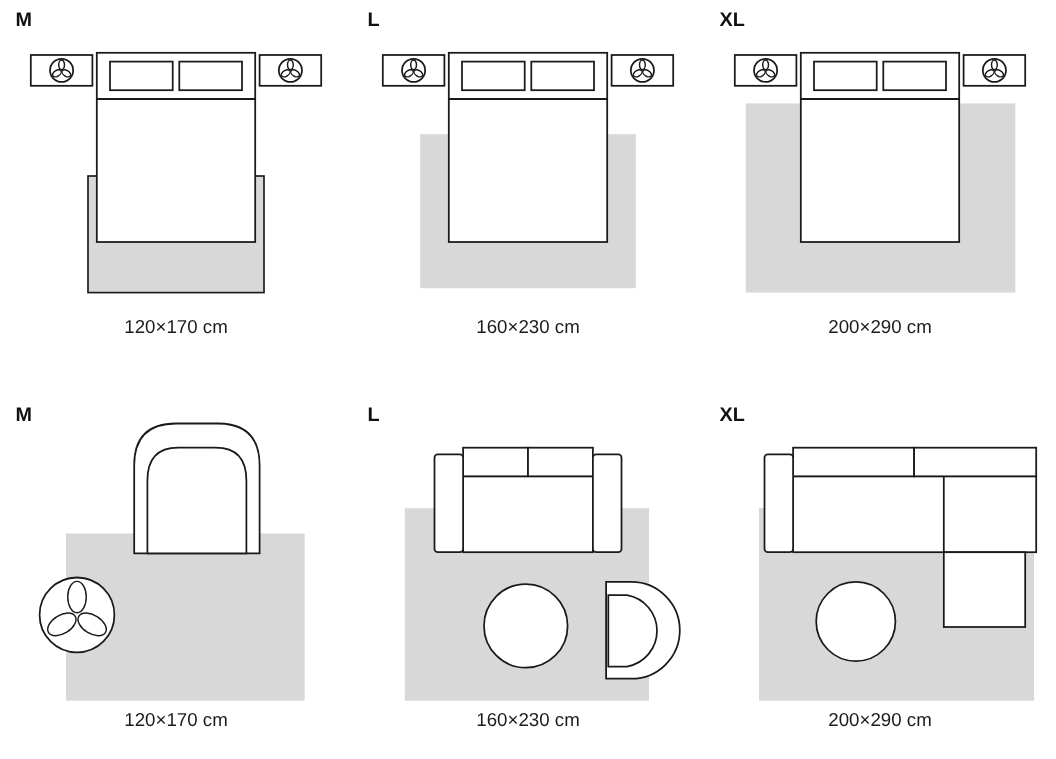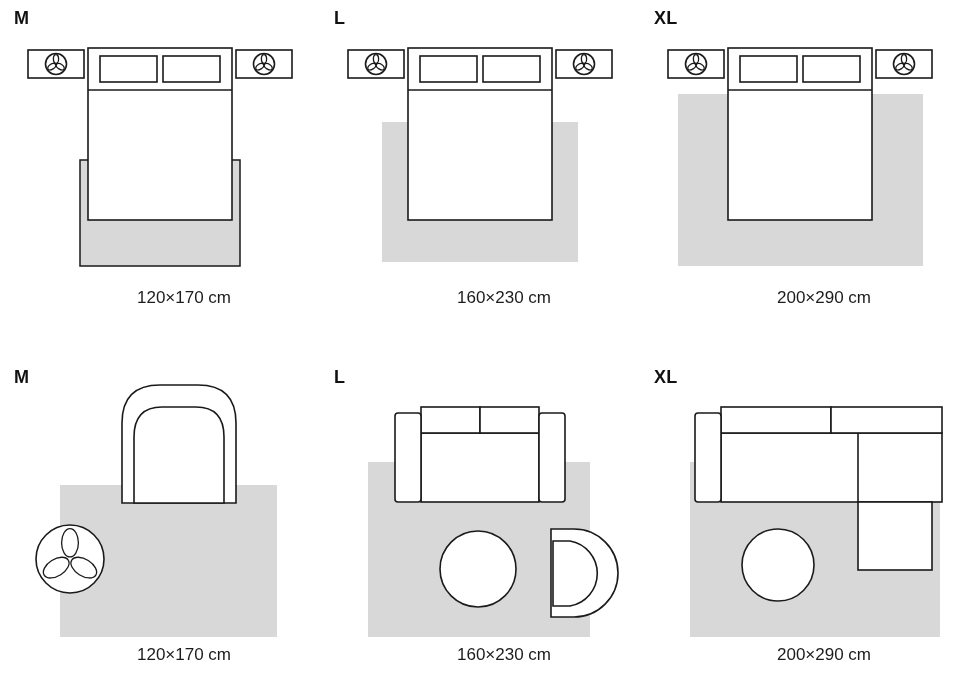--- a/index.html
+++ b/index.html
@@ -8,21 +8,21 @@
     font-family:"Liberation Sans",sans-serif;color:#111111;
     display:grid;grid-template-columns:repeat(3,320px);grid-template-rows:345px 345px;
     overflow:hidden;
   }
   .panel{position:relative;}
   .size-label{position:absolute;left:14px;top:8px;font-weight:700;font-size:18px;letter-spacing:.2px;}
   .panel.row2 .size-label{top:22px;}
   .drawing{position:absolute;left:0;}
   .panel.row1 .drawing{top:42px;}
   .panel.row2 .drawing{top:32px;}
-  .caption{position:absolute;left:0;width:100%;text-align:center;font-size:17px;color:#1c1c1c;margin-left:24px;}
+  .caption{position:absolute;left:0;width:100%;text-align:center;font-size:17px;color:#1c1c1c;}
   .panel.row1 .caption{top:288px;}
   .panel.row2 .caption{top:300px;}
   
   svg .st{fill:#ffffff;stroke:#1a1a1a;stroke-width:1.6;}
   svg .sn{fill:none;stroke:#1a1a1a;stroke-width:1.6;}
   svg .rug{fill:#d8d8d8;}
   svg .rugM{fill:#d8d8d8;stroke:#1a1a1a;stroke-width:1.5;}
   svg .petal{fill:#ffffff;stroke:#1a1a1a;stroke-width:1.3;}
 </style>
 </head>

